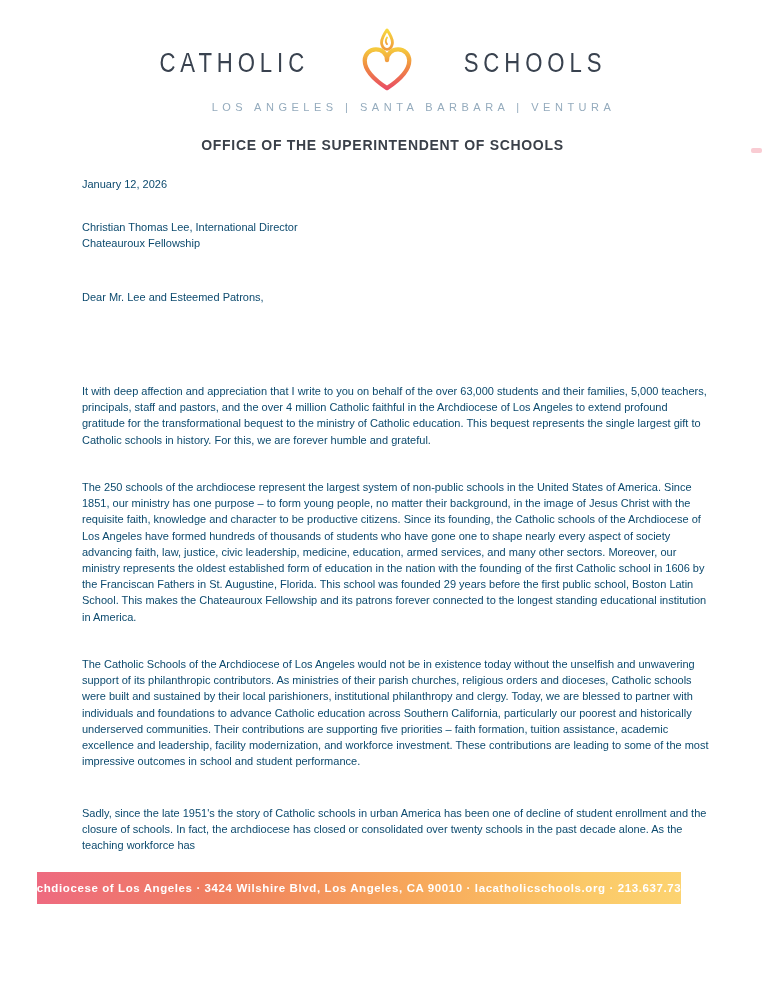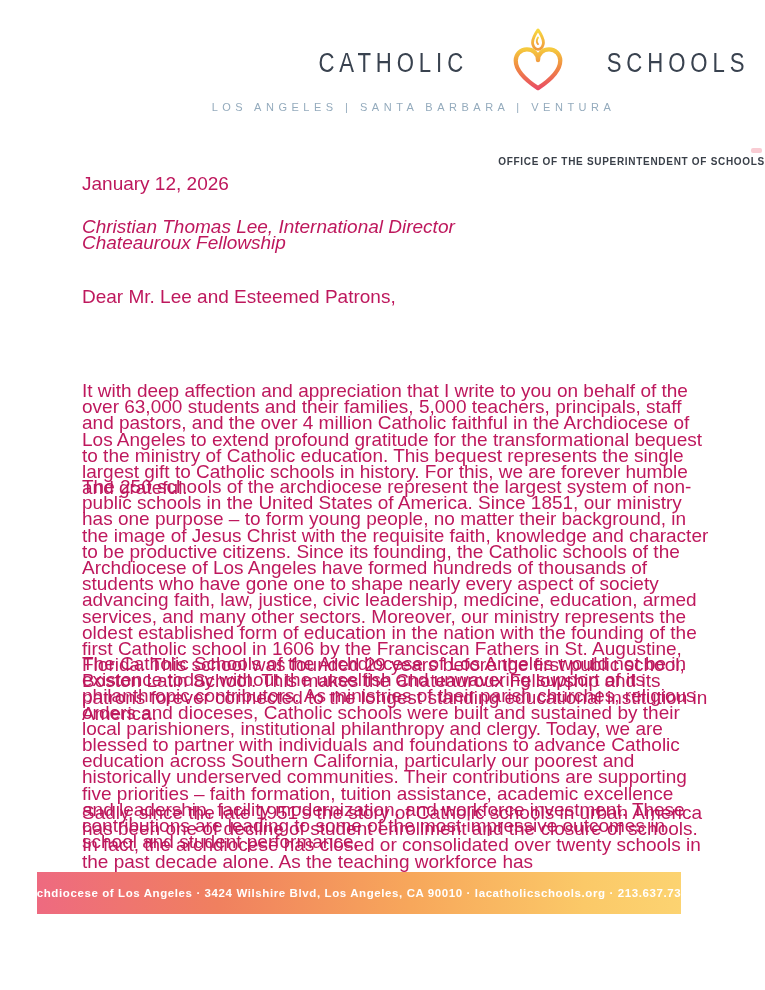--- a/index.html
+++ b/index.html
@@ -15,23 +15,23 @@
     overflow: hidden;
   }
 
   
   .logo-row {
     position: absolute;
     top: 26px;
     left: 0;
     width: 100%;
     display: flex;
-    justify-content: flex-end;
+    justify-content: center;
     align-items: center;
-    gap: 24px;
+    gap: 32px;
   }
   .wordmark {
     font-size: 27px;
     font-weight: 400;
     letter-spacing: 6px;
     color: #39424f;
     transform: scaleX(0.82);
     white-space: nowrap;
   }
   .heart-logo { display: block; margin-top: 2px; }
@@ -45,62 +45,61 @@
     letter-spacing: 4.5px;
     color: #94abbd;
     white-space: nowrap;
     margin-left: 31px;
   }
   .office-line {
     position: absolute;
     top: 137px;
     left: 0;
     width: 100%;
-    text-align: right;
-    font-size: 10px;
+    text-align: center;
+    font-size: 14px;
     font-weight: bold;
     letter-spacing: 0.7px;
     color: #3a4049;
-    margin-top: 19px;
   }
   .scan-artifact {
     position: absolute;
     top: 148px;
     left: 751px;
     width: 11px;
     height: 5px;
     background: #f9ccd3;
     border-radius: 2px;
   }
 
   
   .block {
     position: absolute;
     left: 82px;
     width: 628px;
-    font-size: 19px;
+    font-size: 11px;
     line-height: 16.2px;
-    color: #be185d;
+    color: #0c4a6e;
   }
   .date-line      { top: 176px; }
-  .recipient      { top: 219px; font-style: italic; }
+  .recipient      { top: 219px; }
   .salutation     { top: 289px; }
   .quote          { top: 316px; font-style: italic; }
   .para-1         { top: 383px; }
   .para-2         { top: 479px; }
   .para-3         { top: 656px; }
   .para-4         { top: 805px; }
 
   
   .footer-banner {
     position: absolute;
     top: 872px;
     left: 37px;
     width: 644px;
-    height: 42px;
+    height: 32px;
     background: linear-gradient(90deg, #ee6a80 0%, #f0805f 28%, #f7a75b 58%, #fbc968 85%, #fcd371 100%);
     display: flex;
     align-items: center;
     justify-content: center;
   }
   .footer-text {
     color: #ffffff;
     font-size: 11.5px;
     font-weight: bold;
     letter-spacing: 0.6px;

